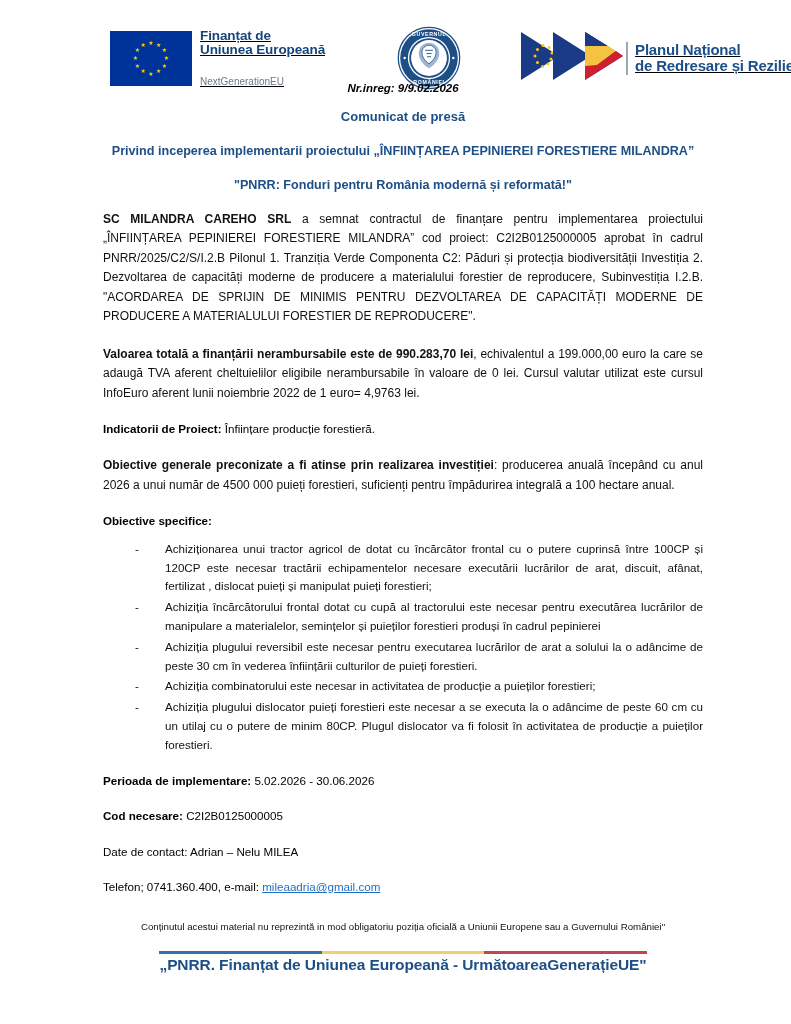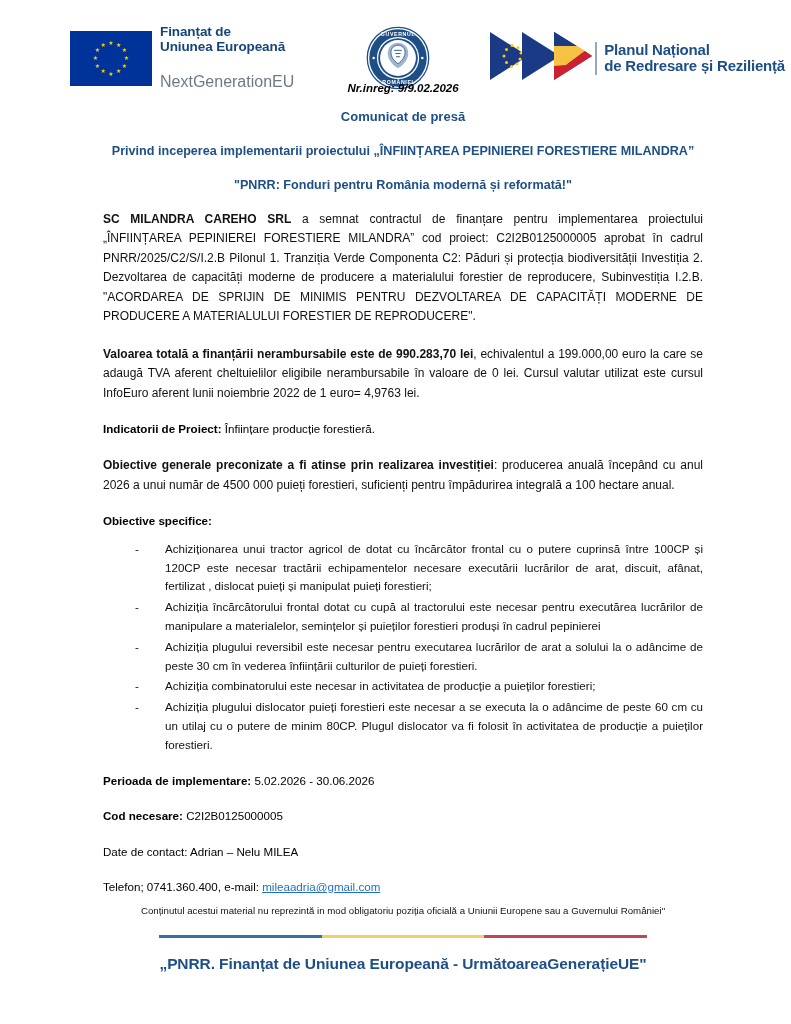--- a/index.html
+++ b/index.html
@@ -22,24 +22,25 @@
     box-sizing: border-box;
     padding: 0;
     position: relative;
   }
 
   
   .logo-bar {
     display: flex;
     align-items: center;
     justify-content: flex-start;
-    padding: 38px 0 0 70px;
+    padding: 38px 0 0 110px;
     gap: 0;
     height: 78px;
     box-sizing: border-box;
+    text-decoration: underline;
   }
   .logo-eu {
     display: flex;
     align-items: center;
     gap: 8px;
   }
   .eu-flag {
     width: 82px;
     height: 55px;
     background: #003399;
@@ -60,21 +61,21 @@
   }
   .eu-line1, .eu-line2 {
     color: #15457a;
     font-weight: bold;
     font-size: 13.5px;
     letter-spacing: -0.1px;
     white-space: nowrap;
   }
   .eu-line3 {
     color: #6c7a86;
-    font-size: 16px;
+    font-size: 10px;
     margin-top: 19px;
     white-space: nowrap;
   }
 
   .logo-gov {
     width: 64px;
     height: 64px;
     margin-left: 72px;
     flex: 0 0 auto;
   }
@@ -172,39 +173,39 @@
   a.mail {
     color: #1f6fc4;
     text-decoration: underline;
   }
 
   
   .disclaimer {
     text-align: center;
     font-size: 9.7px;
     color: #111;
-    margin-top: 8px;
+    margin-top: 24px;
     padding: 0 30px;
   }
   .tricolor {
     display: flex;
     height: 3px;
     margin: 19px 56px 0 56px;
   }
   .tricolor .seg { height: 3px; }
   .seg-blue   { flex: 1 1 0; }
   .seg-yellow { flex: 1 1 0; }
   .seg-red    { flex: 1 1 0; }
 
   .footer-title {
     text-align: center;
     color: #1d4f86;
     font-weight: bold;
     font-size: 15.5px;
-    margin-top: 17px;
+    margin-top: 2px;
     letter-spacing: -0.1px;
   }
 </style>
 </head>
 <body>
 
 <div class="page">
 
   <div class="logo-bar">
 

